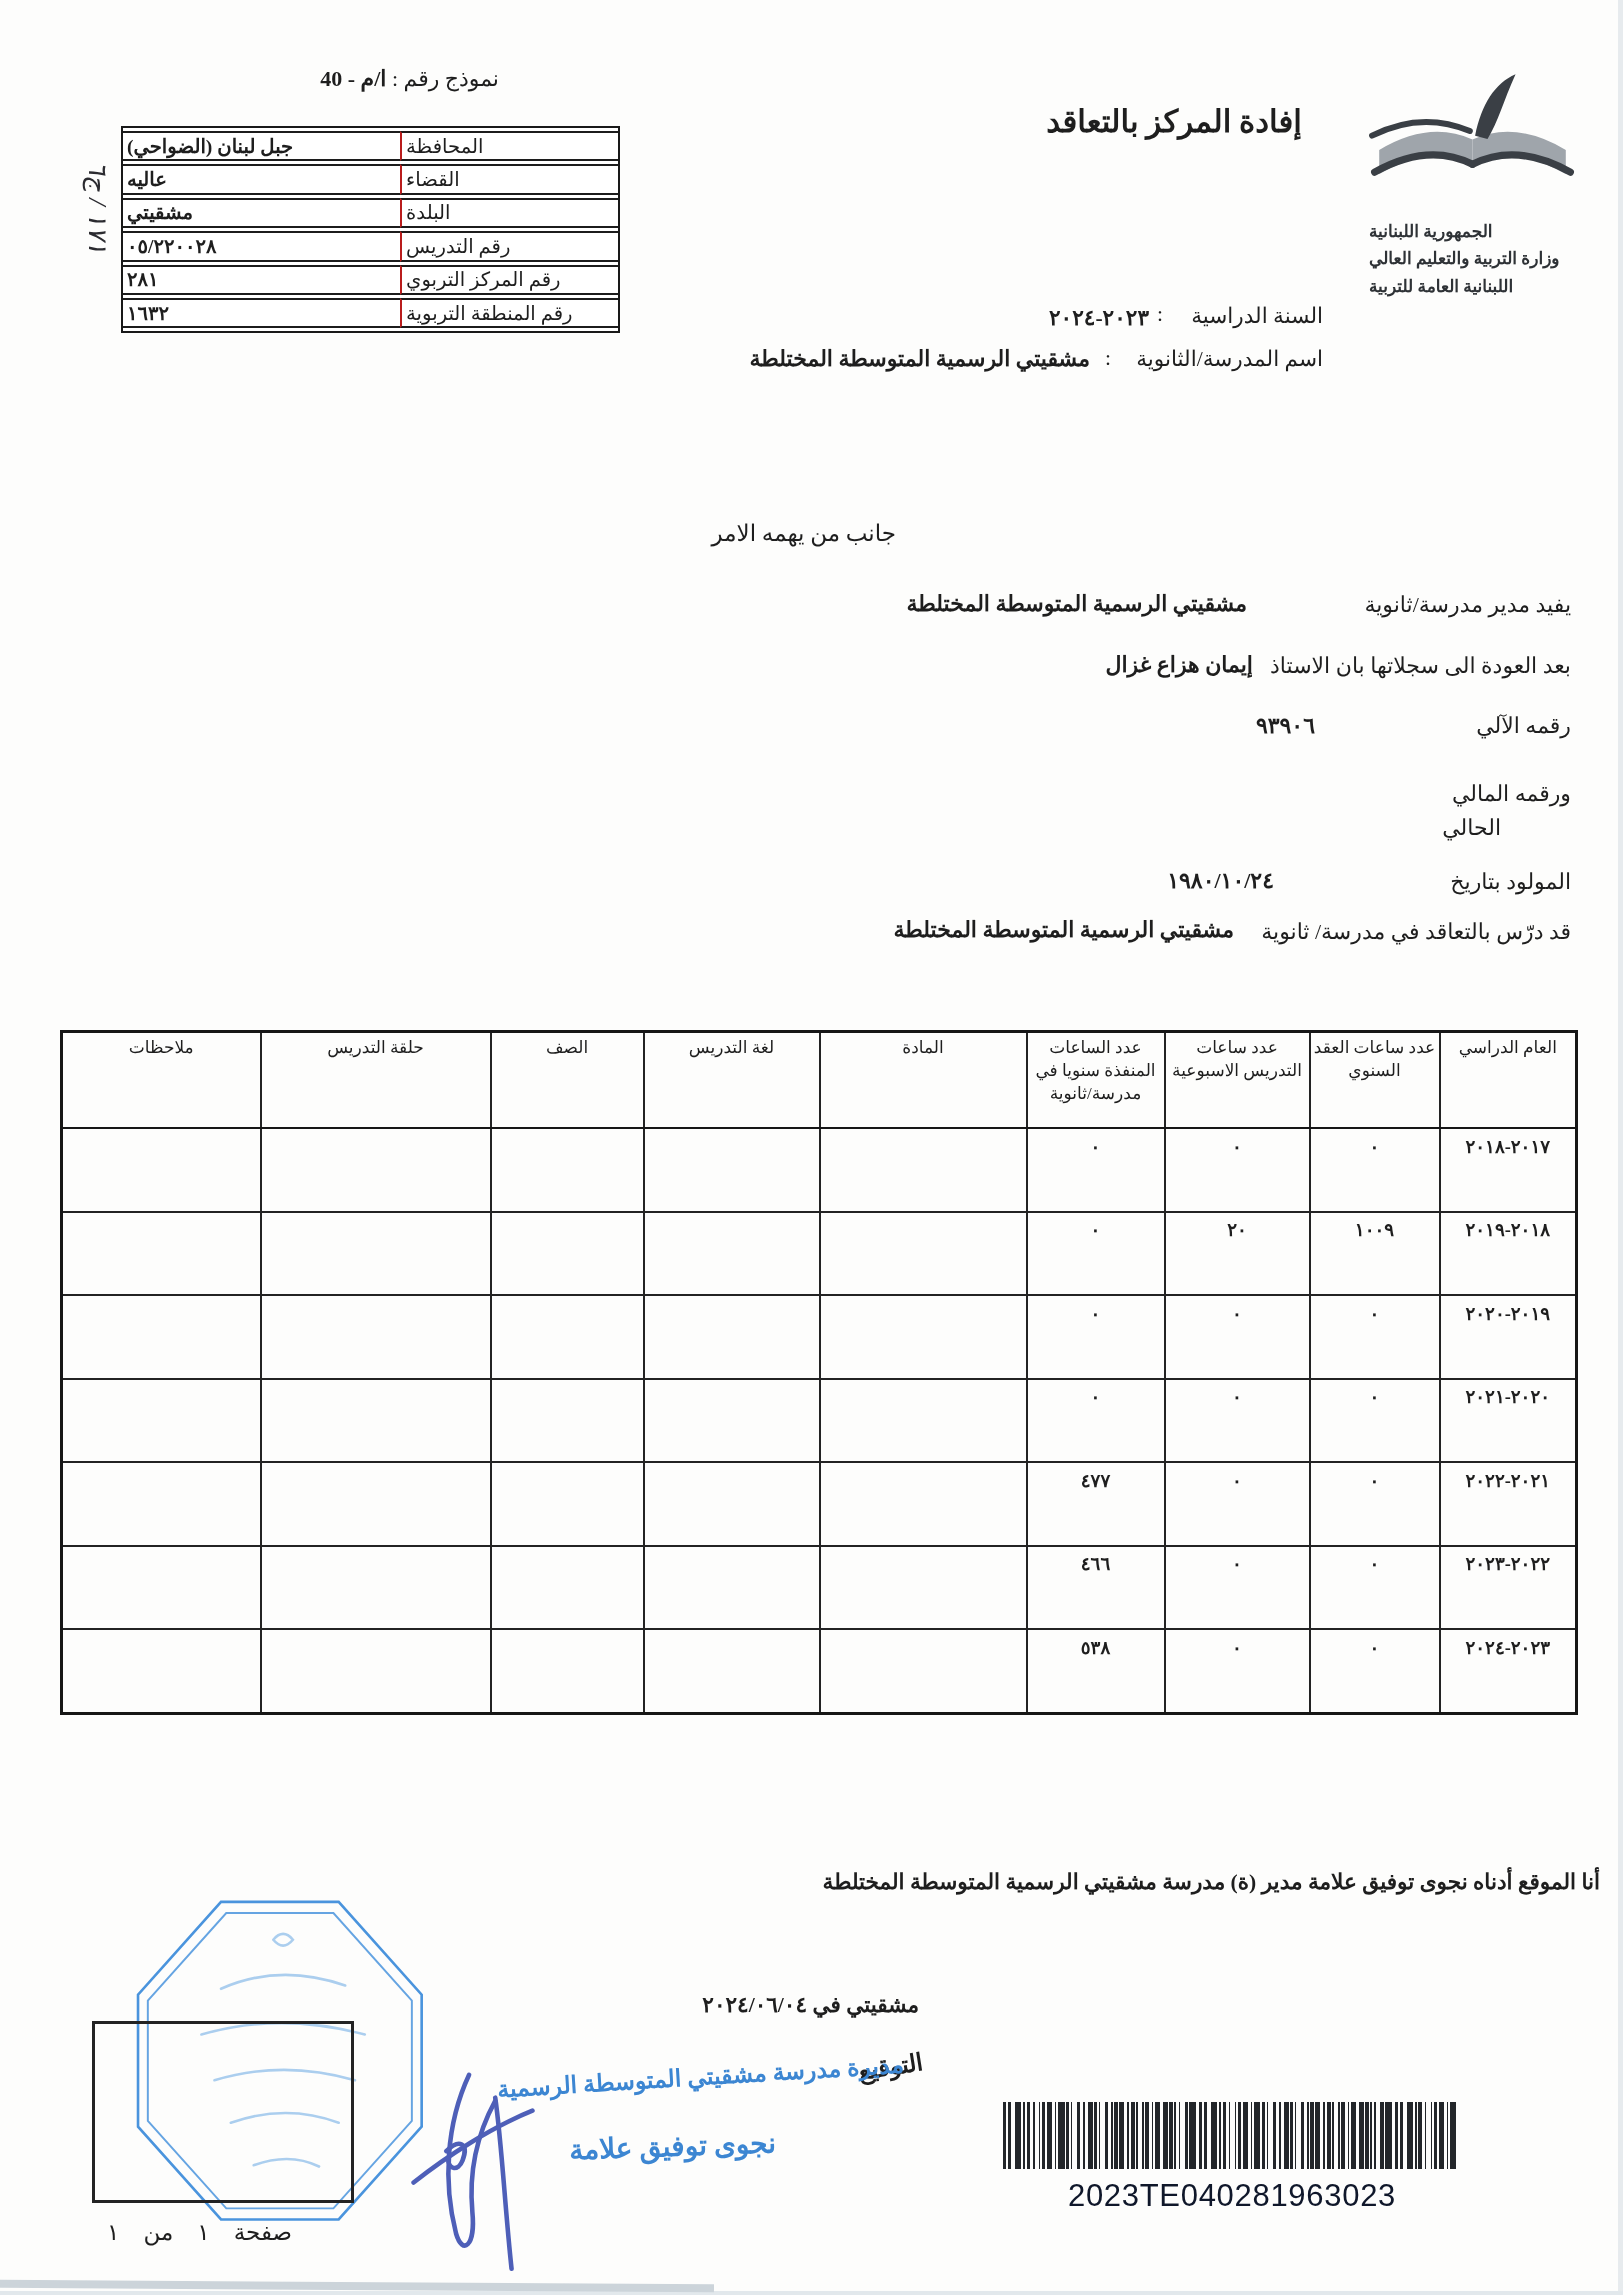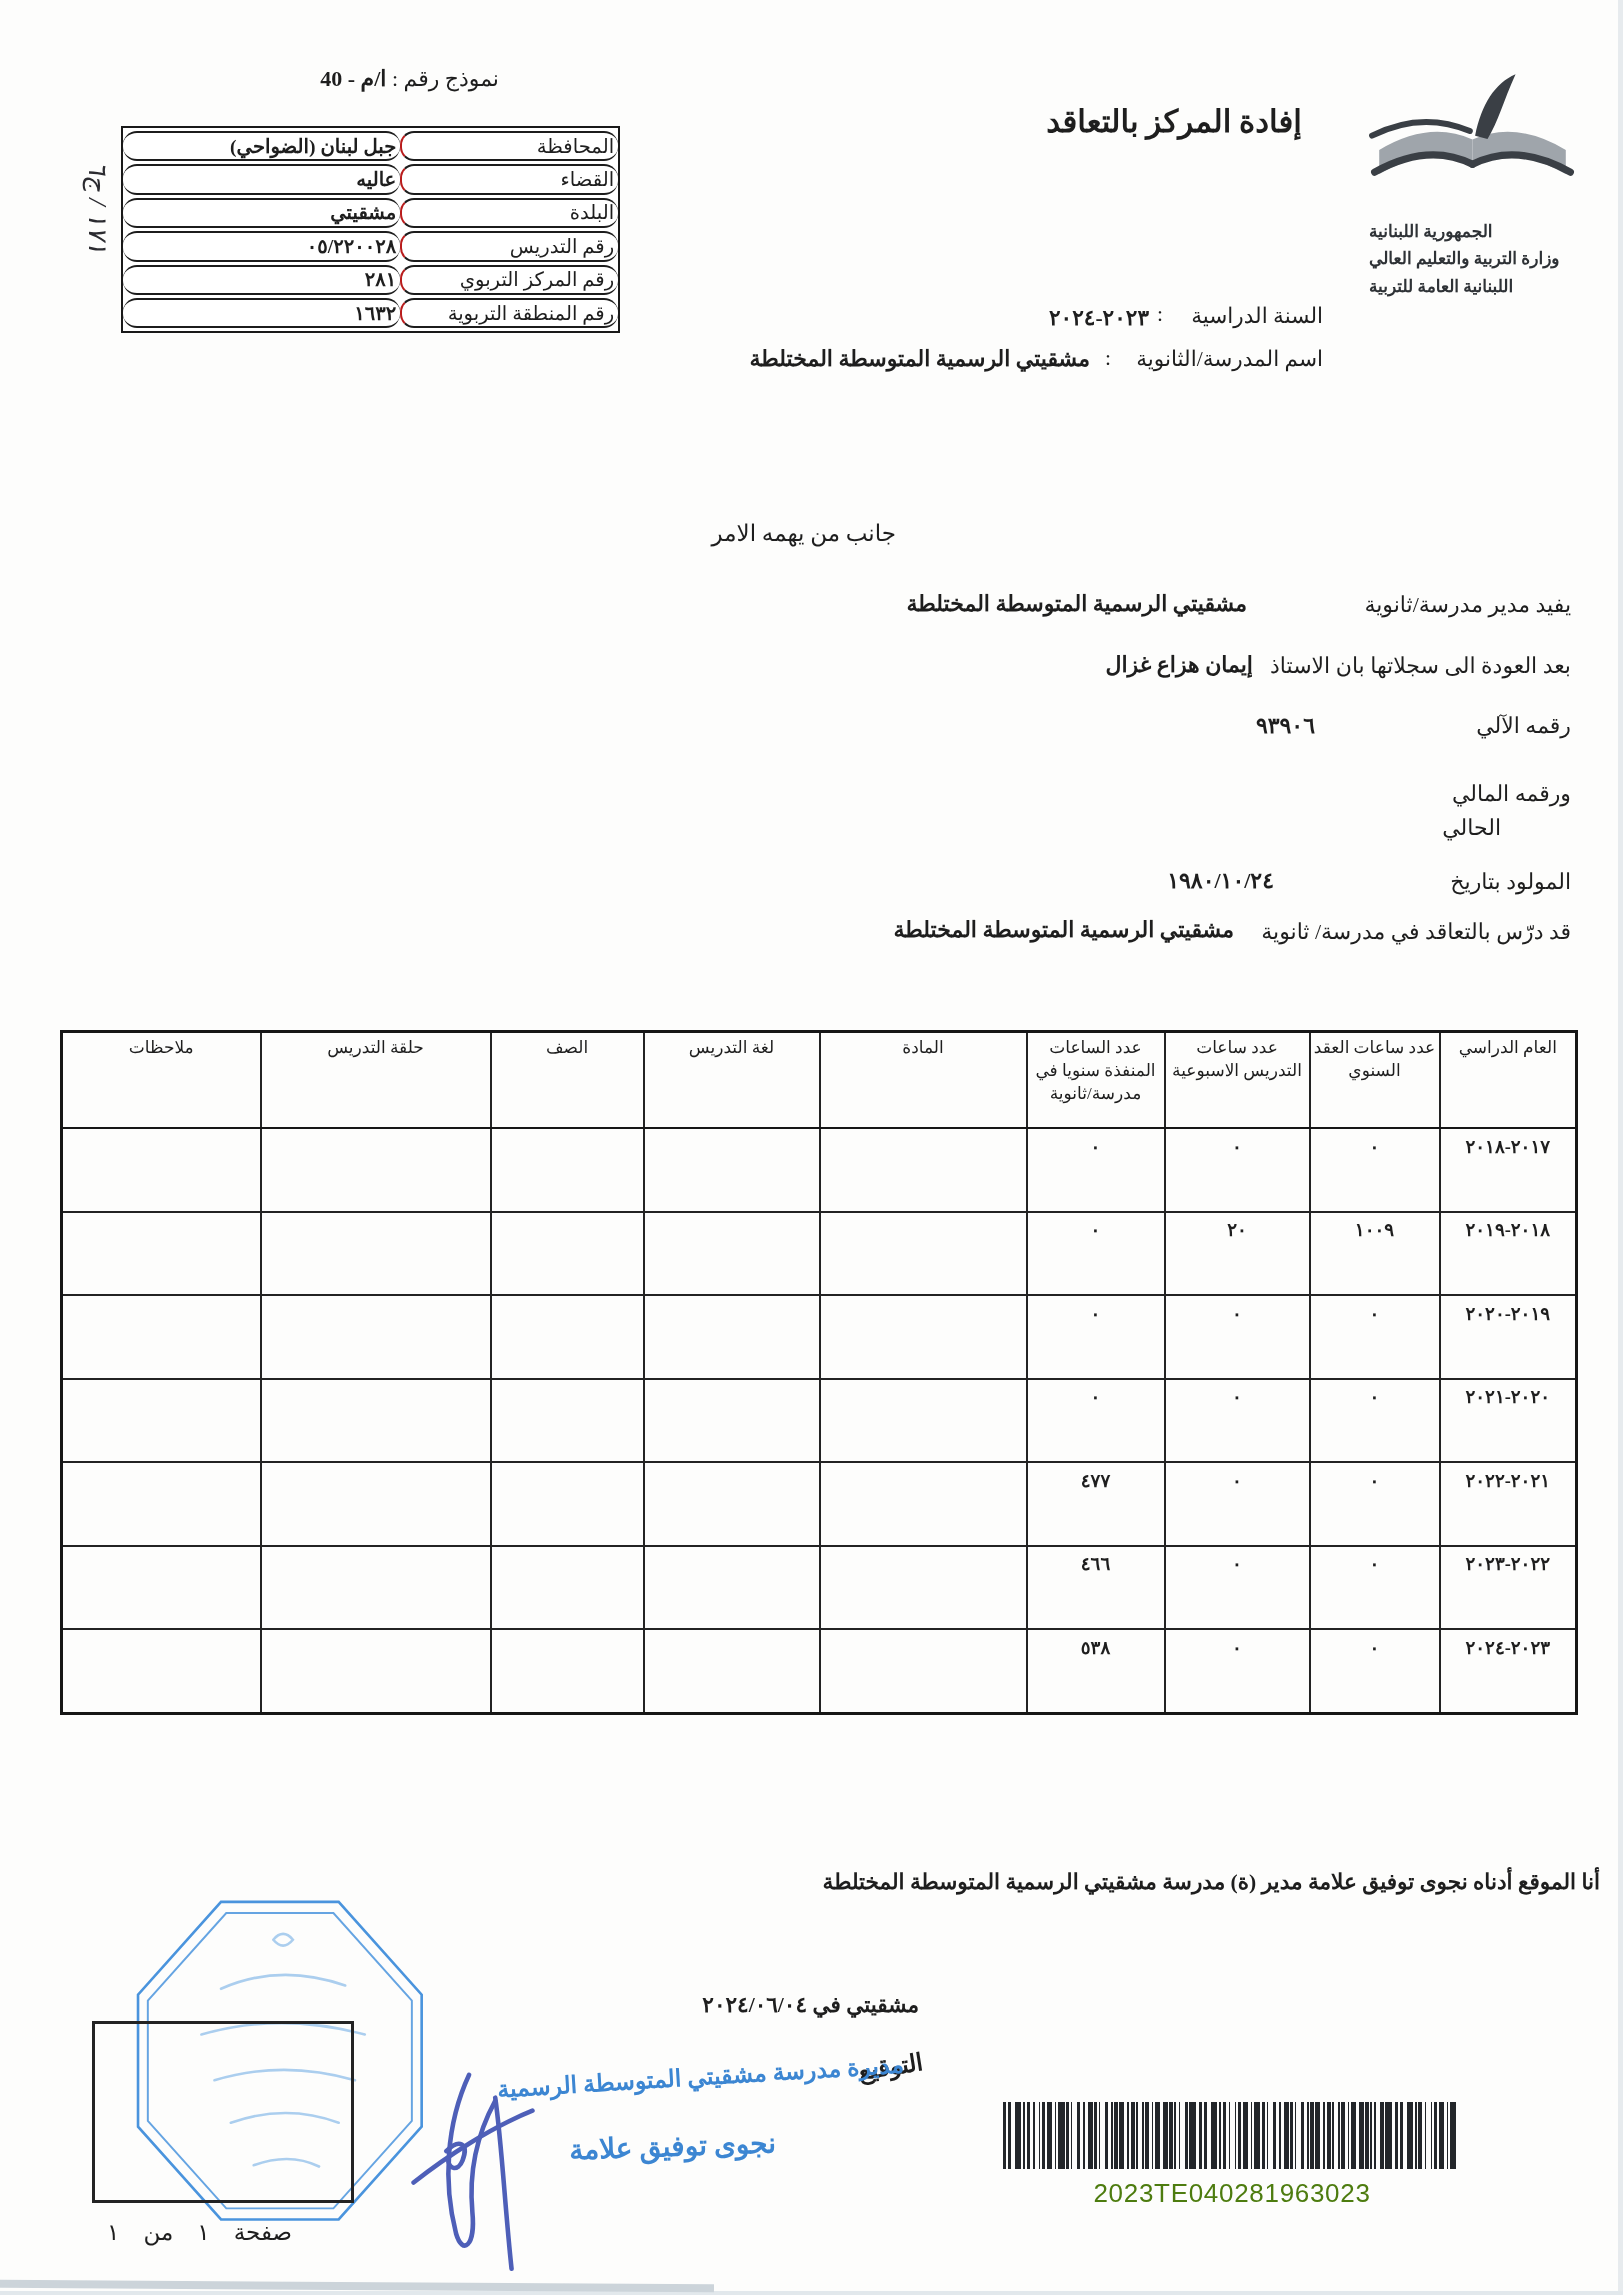--- a/index.html
+++ b/index.html
@@ -9,42 +9,42 @@
     overflow:hidden;
   }
   .t{position:absolute;white-space:nowrap;direction:rtl;font-size:22px;line-height:1.25;}
   .b{font-weight:bold;}
   .ltr{direction:ltr;unicode-bidi:bidi-override;}
   .blue{color:#3c86d2;}
   
   #info-wrap{position:absolute;left:121px;top:126px;width:495px;border:2.6px solid #191919;background:#fff;}
   #info-table{width:100%;border-collapse:separate;border-spacing:0 3.3px;direction:rtl;}
   #info-table td{border-top:2px solid #1c1c1c;border-bottom:2px solid #1c1c1c;height:25px;
-    text-align:right;vertical-align:middle;font-size:19.6px;padding:0.7px 3.9px;border-radius:14px;}
+    text-align:left;vertical-align:middle;font-size:19.6px;padding:0.7px 3.9px;}
   #info-table td.lab{width:44%;border-left:2px solid #b91c1c;}
   #info-table td.val{font-weight:bold;}
   
   #ministry{position:absolute;left:1369px;top:73px;width:207px;text-align:left;}
   #ministry .mline{font-size:17px;font-weight:bold;color:#2e3236;line-height:1.0;margin-top:10.5px;white-space:nowrap;}
   
   #teach-wrap{position:absolute;left:60px;top:1030px;width:1516px;}
   #teach{width:100%;border-collapse:collapse;direction:rtl;table-layout:fixed;border:3.3px solid #161616;}
   #teach th{border:2px solid #232323;border-bottom:2.6px solid #161616;font-weight:normal;
     font-size:17px;line-height:1.35;vertical-align:top;padding:3.9px 2.6px 2.6px;height:88px;text-align:center;}
   #teach td{border:2px solid #232323;vertical-align:top;text-align:center;height:74px;
     font-size:18.3px;font-weight:bold;padding-top:6.5px;}
   #teach td.year{letter-spacing:4.6px;direction:ltr;unicode-bidi:bidi-override;}
   
   #octagon{position:absolute;left:123px;top:1884px;}
   #blackrect{position:absolute;left:92px;top:2021px;width:256px;height:176px;border:3.3px solid #232323;}
   #signature{position:absolute;left:407px;top:2065px;}
   #barcode{position:absolute;left:1003px;top:2102px;height:67px;display:flex;align-items:stretch;}
   #barcode i{display:block;height:67px;}
   #barcode-text{position:absolute;left:1003px;top:2178px;width:458px;text-align:center;
-    font-family:"Liberation Sans","DejaVu Sans",sans-serif;font-size:26px;color:#4d7c0f;letter-spacing:0.7px;direction:ltr;}
+    font-family:"Liberation Sans","DejaVu Sans",sans-serif;font-size:31px;color:#0f172a;letter-spacing:0.7px;direction:ltr;}
   
   #edge-right{position:absolute;right:0;top:0;width:4.6px;height:100%;background:#e7ebee;}
   #edge-bottom{position:absolute;left:0;bottom:0;width:100%;height:3.9px;background:#e2e8ec;}
   #edge-sliver{position:absolute;left:-6.5px;top:2282px;width:720px;height:7.9px;background:#ccd4da;transform:rotate(.35deg);}
   #handwritten{position:absolute;left:113px;top:161px;transform:rotate(90deg);transform-origin:0 0;
     font-size:26px;color:#2b2b30;font-style:italic;white-space:nowrap;letter-spacing:2px;}
 </style>
 </head>
 <body>
 

